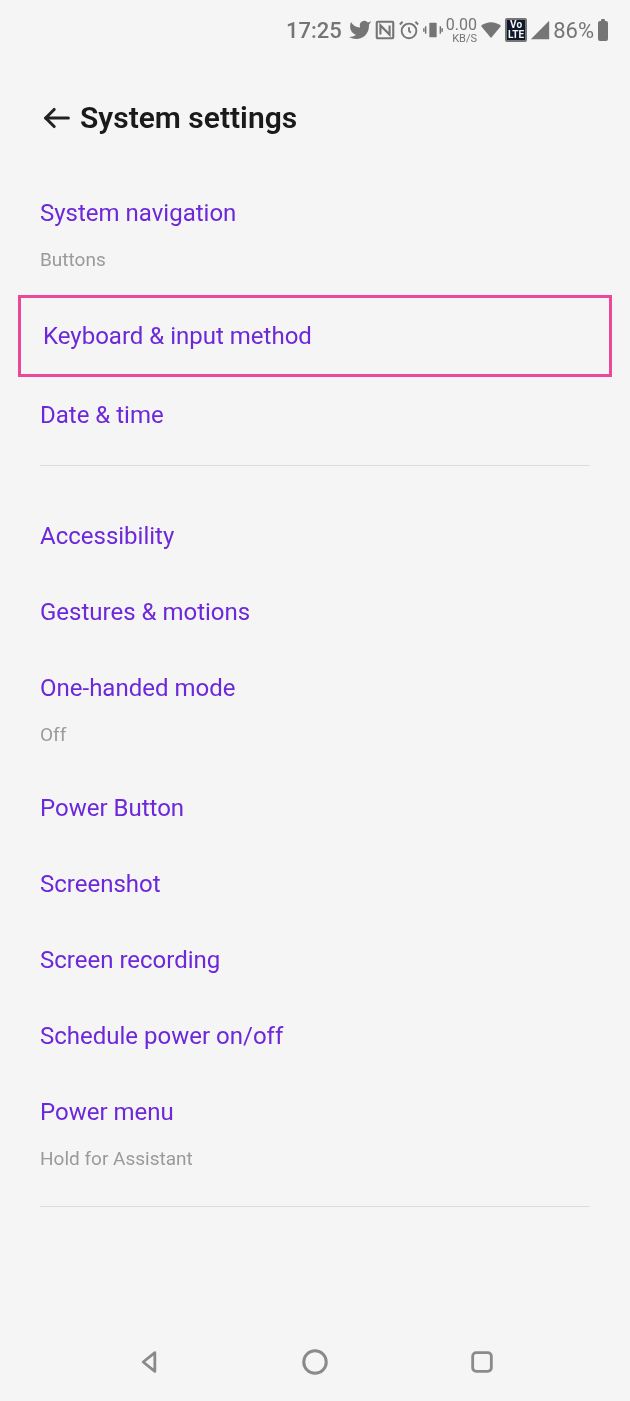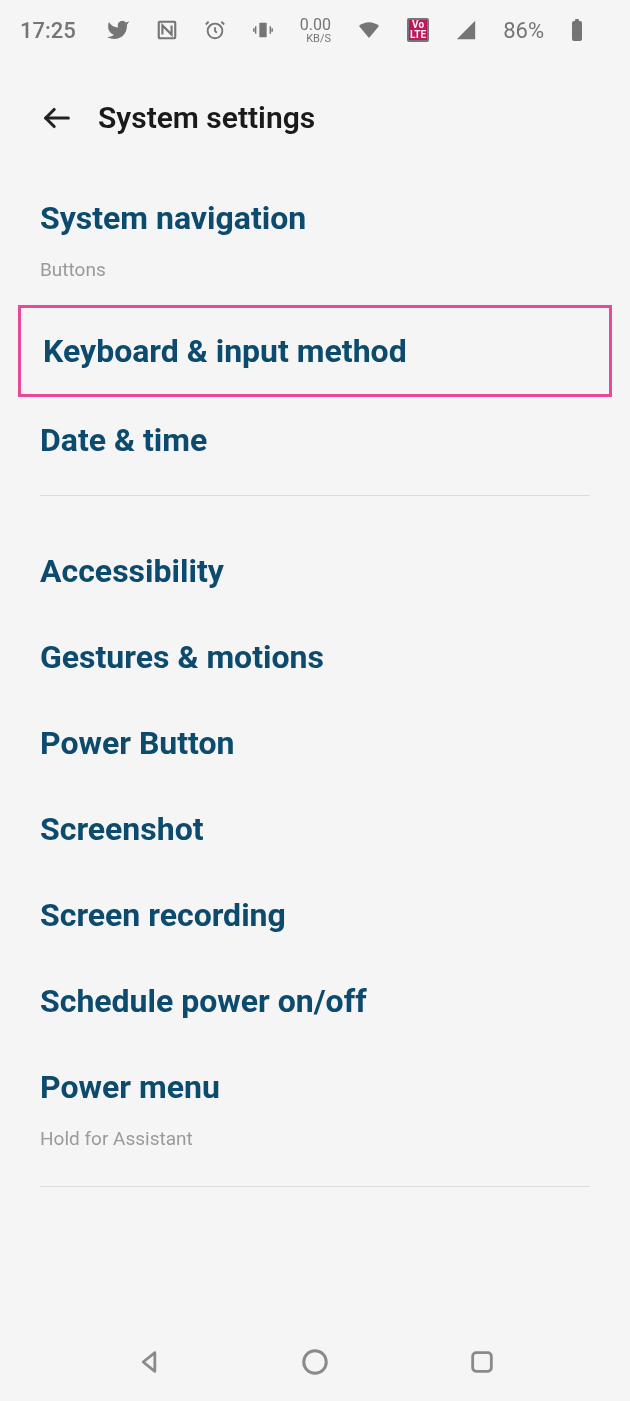--- a/index.html
+++ b/index.html
@@ -8,34 +8,35 @@
     height: 1401px;
     background: #f5f5f5;
     font-family: -apple-system, BlinkMacSystemFont, "Segoe UI", Roboto, sans-serif;
     overflow: hidden;
     position: relative;
   }
   .status-bar {
     height: 60px;
     display: flex;
     align-items: center;
+    justify-content: flex-end;
     padding: 12px 20px;
-    gap: 26px;
+    gap: 2px;
     color: #757575;
     font-size: 22px;
   }
   .status-bar .time { font-weight: 500; margin-right: 4px; }
   .status-bar .icon { display:inline-flex; align-items:center; justify-content:center; }
   .status-bar .kbs { font-size: 11px; line-height: 1; text-align: right; }
   .status-bar .kbs .rate { font-size: 16px; line-height:1; }
   .header {
     display: flex;
     align-items: center;
     padding: 40px 40px 20px 40px;
-    gap: 24px;
+    gap: 6px;
   }
   .back-arrow {
     width: 34px; height: 34px;
     color: #222;
   }
   .page-title {
     font-size: 30px;
     font-weight: 600;
     color: #1a1a1a;
   }
@@ -45,23 +46,23 @@
   .item {
     padding: 24px 40px;
     position: relative;
   }
   .item.highlight {
     border: 3px solid #ec4899;
     margin: 0 18px 0 18px;
     padding: 24px 22px;
   }
   .item-title {
-    font-size: 32px;
-    color: #0c4a6e;
-    font-weight: 700;
+    font-size: 24px;
+    color: #6d28d9;
+    font-weight: 400;
   }
   .item-sub {
     font-size: 19px;
     color: #9a9a9a;
     margin-top: 21px;
   }
   .divider {
     height: 1px;
     background: #dcdcdc;
     margin: 12px 40px;
@@ -73,21 +74,21 @@
     height: 58px;
     display: flex;
     align-items: center;
     justify-content: space-evenly;
     color: #888;
   }
   .nav-btn { width: 36px; height: 36px; display:flex; align-items:center; justify-content:center; }
   .volte {
     font-size: 10px;
     border: 2px solid #757575;
-    background:#be185d;
+    background:#0f172a;
     color:#f5f5f5;
     padding: 0 1px;
     line-height: 1;
     font-weight:700;
     border-radius:2px;
     text-align:center;
   }
 </style>
 </head>
 <body>
@@ -167,20 +168,24 @@
 <div class="divider"></div>
 
 <div class="list">
   <div class="item">
     <div class="item-title">Accessibility</div>
   </div>
   <div class="item">
     <div class="item-title">Gestures &amp; motions</div>
   </div>
   <div class="item">
+    <div class="item-title">One-handed mode</div>
+    <div class="item-sub">Off</div>
+  </div>
+  <div class="item">
     <div class="item-title">Power Button</div>
   </div>
   <div class="item">
     <div class="item-title">Screenshot</div>
   </div>
   <div class="item">
     <div class="item-title">Screen recording</div>
   </div>
   <div class="item">
     <div class="item-title">Schedule power on/off</div>

